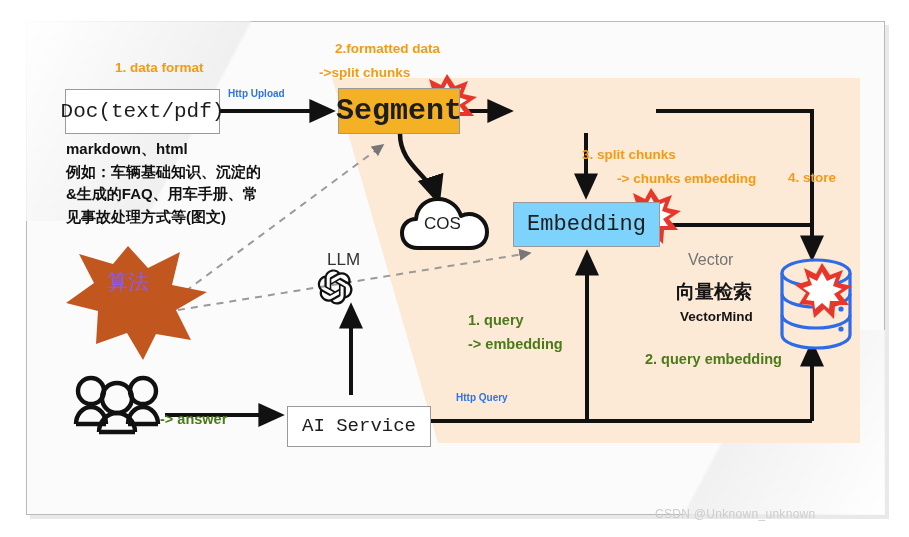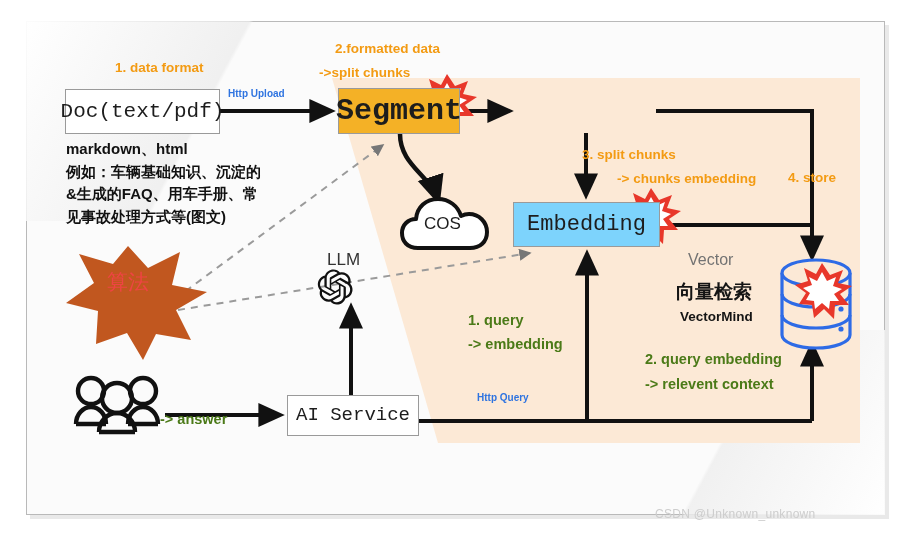--- a/index.html
+++ b/index.html
@@ -30,21 +30,21 @@
         justify-content:center;border:1px solid #9a9a9a;background:#ffffff;
         color:#1d1d1d;}
   .node span{line-height:1;font-family:Liberation Mono, monospace;}
 
   .n-doc{left:65px;top:89px;width:155px;height:45px;font-size:21px;}
   .n-seg{left:338px;top:88px;width:122px;height:46px;background:#F4B126;
          border-color:#9a9a9a;font-size:30px;font-weight:600;}
   .n-txtseg{left:516px;top:88px;width:140px;height:45px;font-size:21px;}
   .n-emb{left:513px;top:202px;width:147px;height:45px;background:#7dd3fc;
          border-color:#9a9a9a;font-size:22px;}
-  .n-ai{left:287px;top:395px;width:132px;height:41px;font-size:19px;}
+  .n-ai{left:287px;top:406px;width:144px;height:41px;font-size:19px;}
 
   
   .lab{position:absolute;white-space:nowrap;line-height:1.25;}
   .orange{color:#F39B13;font-weight:bold;font-size:13.5px;}
   .blue{color:#2F74E0;font-weight:bold;font-size:10px;}
   .green{color:#4B7A18;font-weight:bold;font-size:14.5px;}
   .black{color:#1d1d1d;font-size:15px;}
   .cnblock{color:#111;font-weight:bold;font-size:15px;line-height:1.5;}
 
   .l-dataformat{left:115px;top:60px;}
@@ -55,28 +55,28 @@
   .l-split2{left:617px;top:171px;}
   .l-store{left:788px;top:170px;text-align:right;}
   .l-vector{left:688px;top:202px;font-size:16px;color:#737373;margin-top:48px;}
   .l-llm{left:327px;top:249px;font-size:17px;color:#333;}
   .l-query1{left:468px;top:311px;}
   .l-query2{left:468px;top:335px;}
   .l-qemb1{left:645px;top:350px;}
   .l-qemb2{left:645px;top:375px;}
   .l-prompt1{left:143px;top:355px;}
   .l-prompt2{left:160px;top:378px;margin-top:32px;}
-  .l-httpquery{left:477px;top:392px;}
+  .l-httpquery{left:456px;top:392px;}
   .l-doclist{left:66px;top:138px;}
 
   .l-vm-cn{left:676px;top:280px;font-size:19px;font-weight:bold;color:#141414;}
   .l-vm-en{left:680px;top:309px;font-size:13.5px;font-weight:bold;color:#141414;}
 
   .l-suanfa{position:absolute;left:88px;top:268px;width:80px;text-align:center;
-            color:#ef4444;font-size:21px;font-weight:500;}
+            color:#8b5cf6;font-size:21px;font-weight:500;}
 
   .watermark{position:absolute;left:655px;top:507px;color:#cdcdcd;
              font-size:12px;letter-spacing:.3px;white-space:nowrap;}
 </style>
 </head>
 <body>
 
 <div id="stage">
 
   <div class="frame-shadow"></div>
@@ -216,21 +216,20 @@
   <div class="lab orange l-fmt2">-&gt;split chunks</div>
   <div class="lab blue l-httpupload">Http Upload</div>
   <div class="lab orange l-split1">3. split chunks</div>
   <div class="lab orange l-split2">-&gt; chunks embedding</div>
   <div class="lab orange l-store">4. store</div>
   <div class="lab l-vector">Vector</div>
   <div class="lab l-llm">LLM</div>
   <div class="lab green l-query1">1. query</div>
   <div class="lab green l-query2">-&gt; embedding</div>
   <div class="lab green l-qemb1">2.  query embedding</div>
-  <div class="lab green l-qemb2">-&gt; relevent context</div>
   <div class="lab green l-prompt2">-&gt; answer</div>
   <div class="lab blue l-httpquery">Http Query</div>
 
   <div class="lab l-vm-cn">向量检索</div>
   <div class="lab l-vm-en">VectorMind</div>
 
   <div class="lab cnblock l-doclist">
     <div>markdown、html</div>
     <div>例如：车辆基础知识、沉淀的</div>
     <div>&amp;生成的FAQ、用车手册、常</div>

